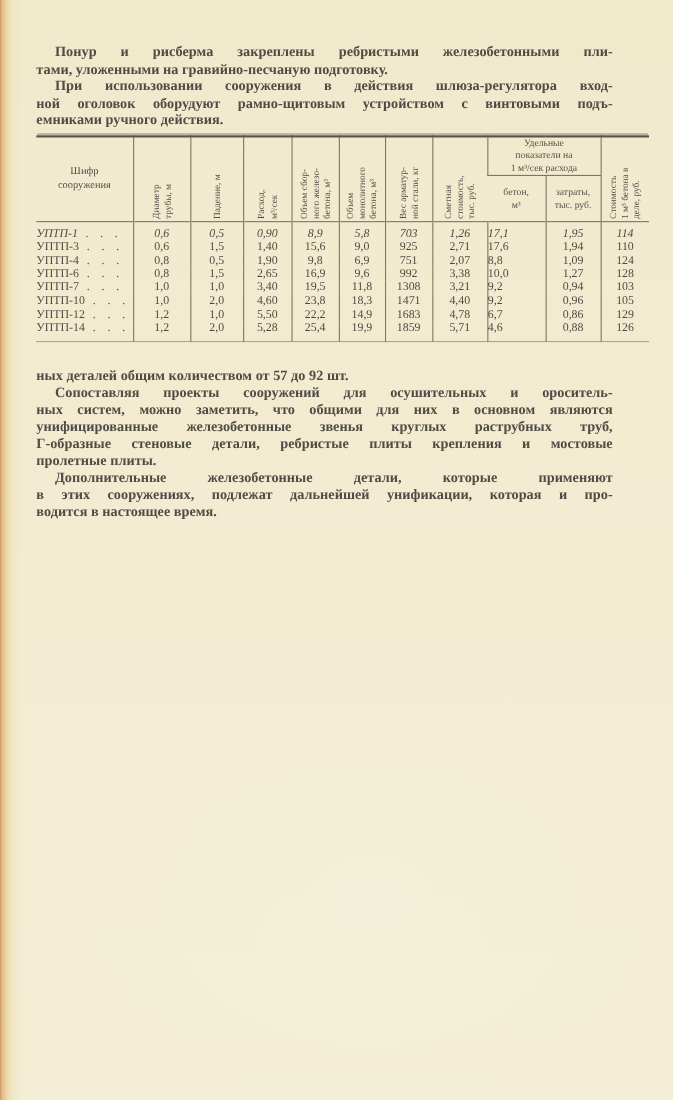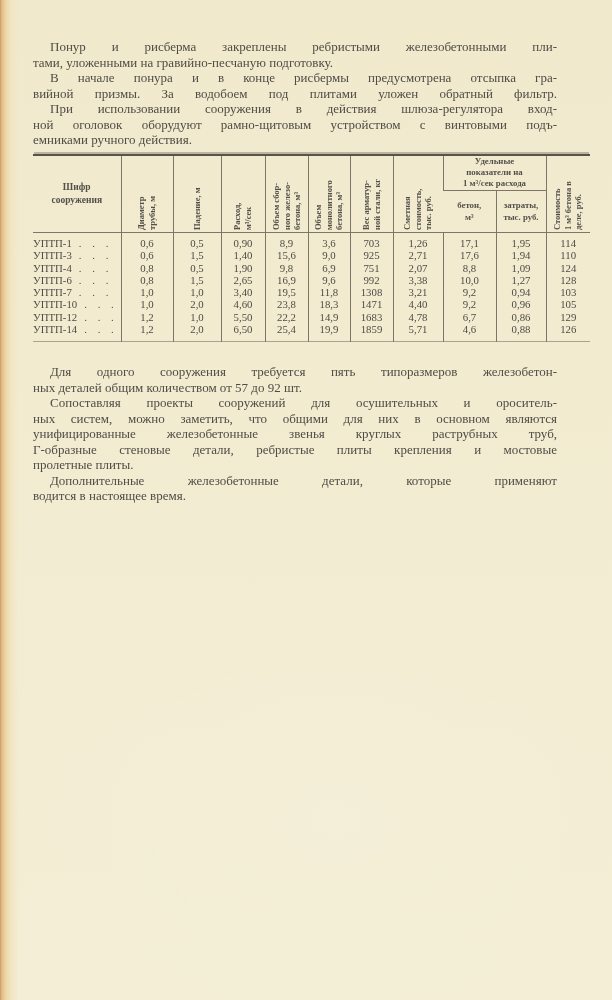--- a/index.html
+++ b/index.html
@@ -11,75 +11,71 @@
     font-family:"Liberation Serif","DejaVu Serif",serif;
     color:#4f4c45;
   }
   
   .page::before{
     content:"";position:absolute;left:0;top:0;bottom:0;width:20px;pointer-events:none;
     background:linear-gradient(90deg,#cf9a60 0px,#e2bd89 2px,#eed7a8 6px,#f1e5c3 11px,rgba(242,236,209,0) 19px);
   }
   .content{position:absolute;left:33px;top:39px;width:557px;}
   .textblock{width:524px;font-size:13px;line-height:15.5px;text-align:left;}
-  .para{margin:0;}
+  .para{margin:0;font-weight:bold;}
   .tline{line-height:15.5px;}
   .tline.jl{height:15.5px;overflow:hidden;text-align:justify;}
   .tline.jl::after{content:"";display:inline-block;width:100%;height:0;}
   .tline.findent{text-indent:17px;}
   .caption{
     margin-top:12px;text-align:right;padding-right:21px;
     font-size:10.5px;letter-spacing:2.2px;color:#55524a;
   }
   table.tbl{
     margin-top:6px;width:557px;table-layout:fixed;border-collapse:collapse;
     border-top:2px solid #59544b;
     border-bottom:1px solid rgba(110,104,92,0.55);
     box-shadow:0 -3px 0 -1px rgba(89,84,75,0.35);
   }
-  .tbl th{font-weight:bold;padding:0;vertical-align:middle;color:#53504a;}
+  .tbl th{font-weight:normal;padding:0;vertical-align:middle;color:#53504a;}
   .tbl thead tr.r1{height:36px;}
   .tbl thead tr.r2{height:42px;}
   .tbl th,.tbl td{border-left:1px solid #7d7668;}
   .tbl th:first-child,.tbl td:first-child{border-left:none;}
   .tbl thead th{border-bottom:1px solid #7d7668;}
   .hwrap{white-space:pre-line;text-align:center;font-size:9.5px;line-height:1.3;}
   th.vert{position:relative;}
   .vtext{
     position:absolute;top:50%;left:50%;width:72px;
     transform:translate(-50%,-50%) rotate(-90deg);
     white-space:pre-line;font-size:8.5px;line-height:1.25;text-align:left;
   }
   .gwrap,.swrap{white-space:pre-line;text-align:center;font-size:8.8px;line-height:1.3;}
   .tbl tbody td{
     height:12.3px;line-height:12.3px;font-size:10.8px;padding:0;color:#4e4b45;
   }
-  .tbl tbody tr:first-child td{padding-top:4px;}
+  .tbl tbody tr:first-child td{padding-top:4px;font-style:italic;}
   .tbl tbody tr:last-child td{padding-bottom:6px;}
   td.col-code{text-align:left;padding-left:4px;white-space:nowrap;overflow:hidden;}
   td.col-code .leader{margin-left:7px;letter-spacing:4px;}
   td.col-c{text-align:center;}
   td.col-r{text-align:center;padding-right:7px;}
-  td.col-rb{text-align:center;padding-right:15px;}
+  td.col-rb{text-align:left;padding-right:15px;}
   .below{margin-top:22px;}
 </style>
 </head>
 <body>
 
 <div class="page">
   <div class="content">
 
     <div class="textblock">
         <div class="para">
           <div class="tline findent jl">Понур и рисберма закреплены ребристыми железобетонными пли-</div>
           <div class="tline">тами, уложенными на гравийно-песчаную подготовку.</div>
-        </div>
-        <div class="para">
-          <div class="tline findent jl">В начале понура и в конце рисбермы предусмотрена отсыпка гра-</div>
-          <div class="tline jl">вийной призмы. За водобоем под плитами уложен обратный фильтр.</div>
         </div>
         <div class="para">
           <div class="tline findent jl">При использовании сооружения в действия шлюза-регулятора вход-</div>
           <div class="tline jl">ной оголовок оборудуют рамно-щитовым устройством с винтовыми подъ-</div>
           <div class="tline">емниками ручного действия.</div>
         </div>
         <div class="para">
         </div>
       </div>
 
@@ -156,21 +152,21 @@
           </th>
         </tr>
       </thead>
       <tbody>
           <tr>
             <td class="col-code"><span>УПТП-1</span><span class="leader">. . .</span></td>
             <td class="col-c">0,6</td>
             <td class="col-c">0,5</td>
             <td class="col-c">0,90</td>
             <td class="col-r">8,9</td>
-            <td class="col-r">3,6</td>
+            <td class="col-r">5,8</td>
             <td class="col-r">703</td>
             <td class="col-c">1,26</td>
             <td class="col-rb">17,1</td>
             <td class="col-c">1,95</td>
             <td class="col-c">114</td>
           </tr>
           <tr>
             <td class="col-code"><span>УПТП-3</span><span class="leader">. . .</span></td>
             <td class="col-c">0,6</td>
             <td class="col-c">1,5</td>
@@ -245,44 +241,44 @@
             <td class="col-r">1683</td>
             <td class="col-c">4,78</td>
             <td class="col-rb">6,7</td>
             <td class="col-c">0,86</td>
             <td class="col-c">129</td>
           </tr>
           <tr>
             <td class="col-code"><span>УПТП-14</span><span class="leader">. . .</span></td>
             <td class="col-c">1,2</td>
             <td class="col-c">2,0</td>
-            <td class="col-c">6,50</td>
+            <td class="col-c">5,28</td>
             <td class="col-r">25,4</td>
             <td class="col-r">19,9</td>
             <td class="col-r">1859</td>
             <td class="col-c">5,71</td>
             <td class="col-rb">4,6</td>
             <td class="col-c">0,88</td>
             <td class="col-c">126</td>
           </tr>
         </tbody>
     </table>
 
     <div class="textblock below">
         <div class="para">
-          <div class="tline findent jl">Для одного сооружения требуется пять типоразмеров железобетон-</div>
           <div class="tline">ных деталей общим количеством от 57 до 92 шт.</div>
         </div>
         <div class="para">
           <div class="tline findent jl">Сопоставляя проекты сооружений для осушительных и ороситель-</div>
           <div class="tline jl">ных систем, можно заметить, что общими для них в основном являются</div>
           <div class="tline jl">унифицированные железобетонные звенья круглых раструбных труб,</div>
           <div class="tline jl">Г-образные стеновые детали, ребристые плиты крепления и мостовые</div>
           <div class="tline">пролетные плиты.</div>
         </div>
         <div class="para">
           <div class="tline findent jl">Дополнительные железобетонные детали, которые применяют</div>
+          <div class="tline jl">в этих сооружениях, подлежат дальнейшей унификации, которая и про-</div>
           <div class="tline">водится в настоящее время.</div>
         </div>
       </div>
 
   </div>
 </div>
 
 </body></html>

